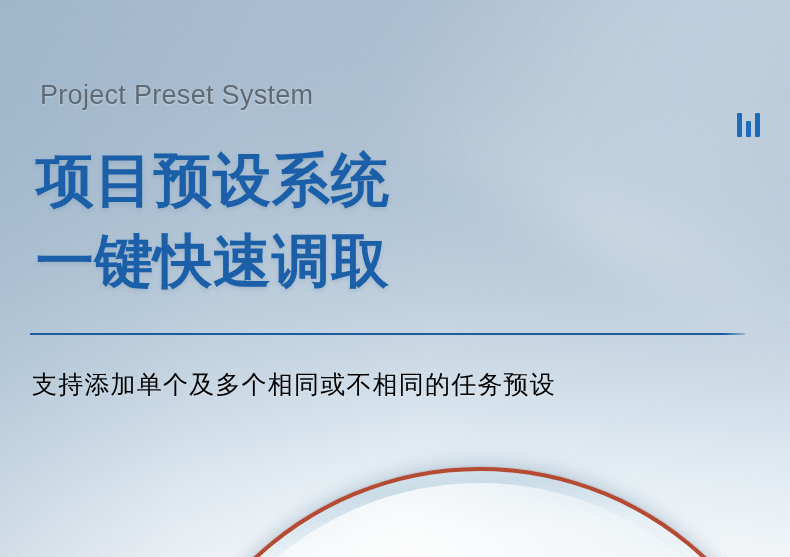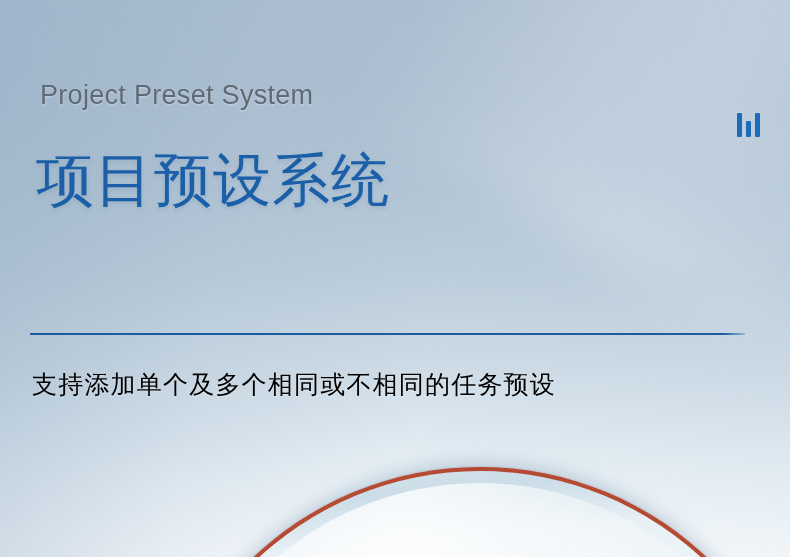--- a/index.html
+++ b/index.html
@@ -201,21 +201,21 @@
     text-shadow: 0 1px 2px rgba(255,255,255,0.35);
     white-space: nowrap;
   }
 
   .headline {
     position: absolute;
     left: 36px;
     top: 140px;
     color: #1a5fa8;
     font-family: "DejaVu Serif", "Liberation Serif", serif;
-    font-weight: 400;
+    font-weight: 700;
     font-size: 58px;
     line-height: 1.4;
     letter-spacing: 1px;
     text-shadow: 0 2px 4px rgba(90,120,150,0.22);
     white-space: nowrap;
   }
   .headline .line { display: block; }
 
   .divider {
     position: absolute;
@@ -277,20 +277,21 @@
   </div>
 
   <div class="bg-noise"></div>
 
   <div class="content">
 
     <div class="eyebrow">Project Preset System</div>
 
     <div class="headline">
       <span class="line">项目预设系统</span>
+      <span class="line">一键快速调取</span>
     </div>
 
     <div class="divider"></div>
 
     <div class="subcopy">支持添加单个及多个相同或不相同的任务预设</div>
 
     <div class="logo-mark">
       <span class="bar bar-1"></span>
       <span class="bar bar-2"></span>
       <span class="bar bar-3"></span>

